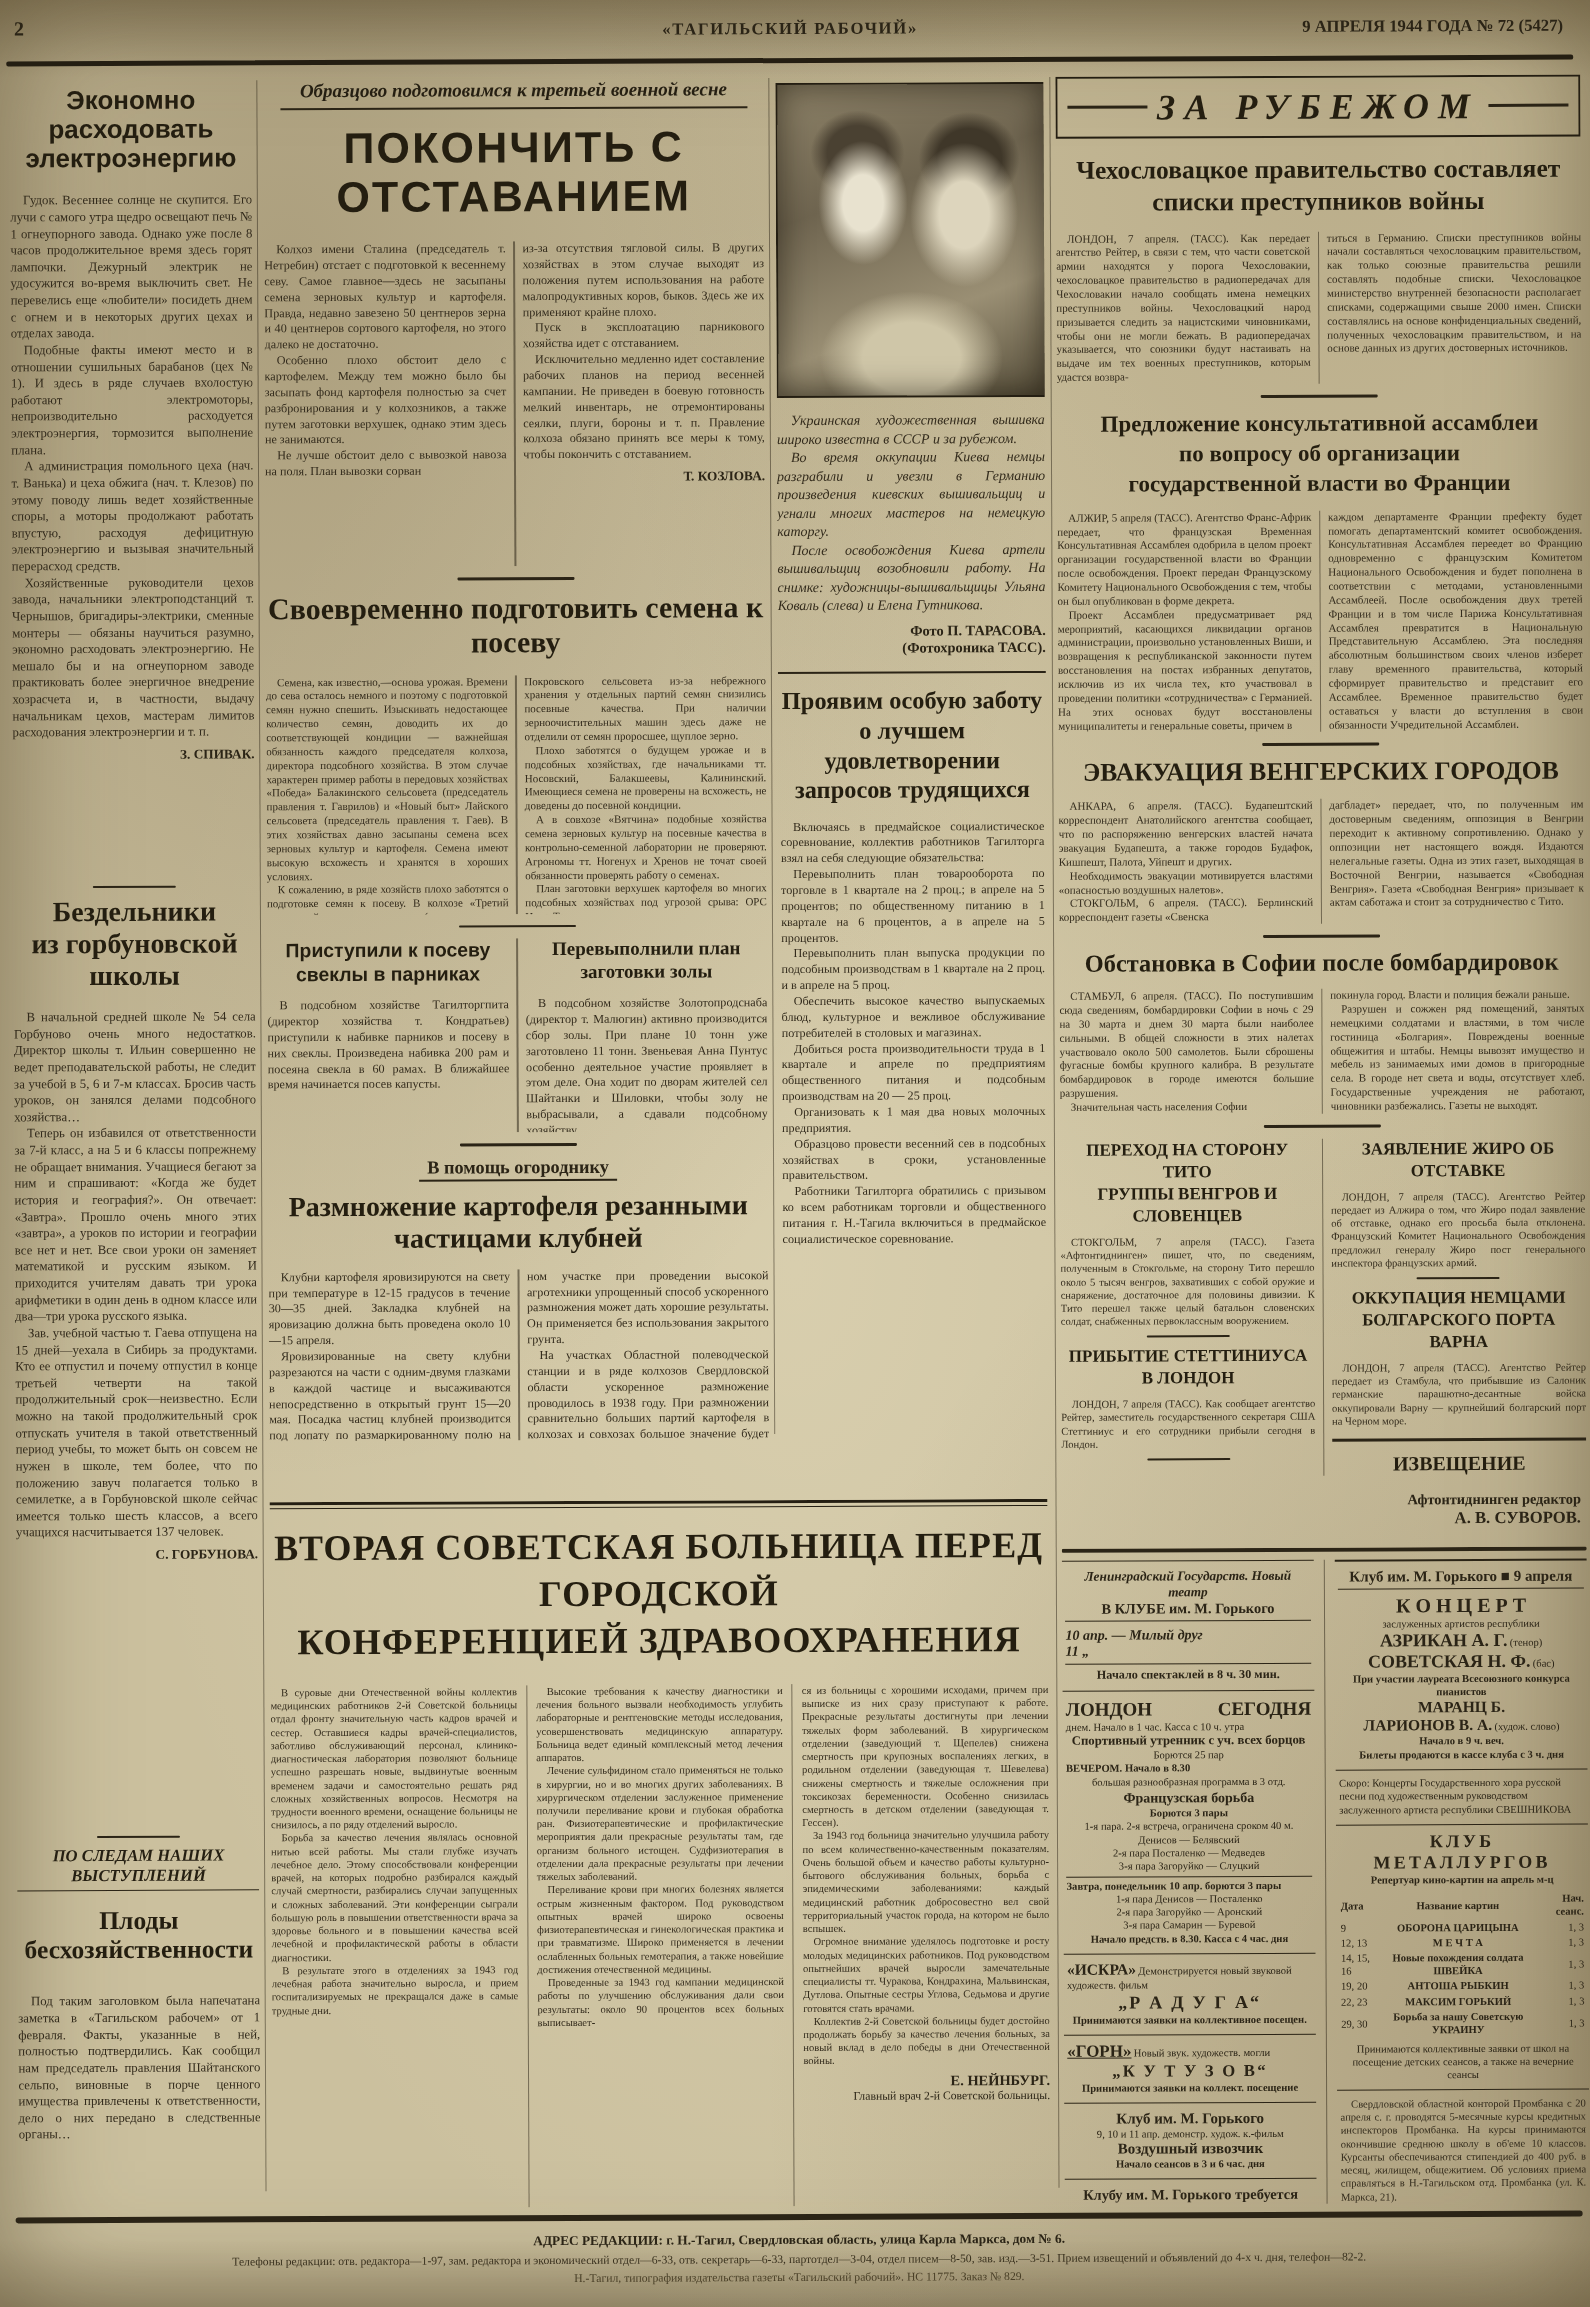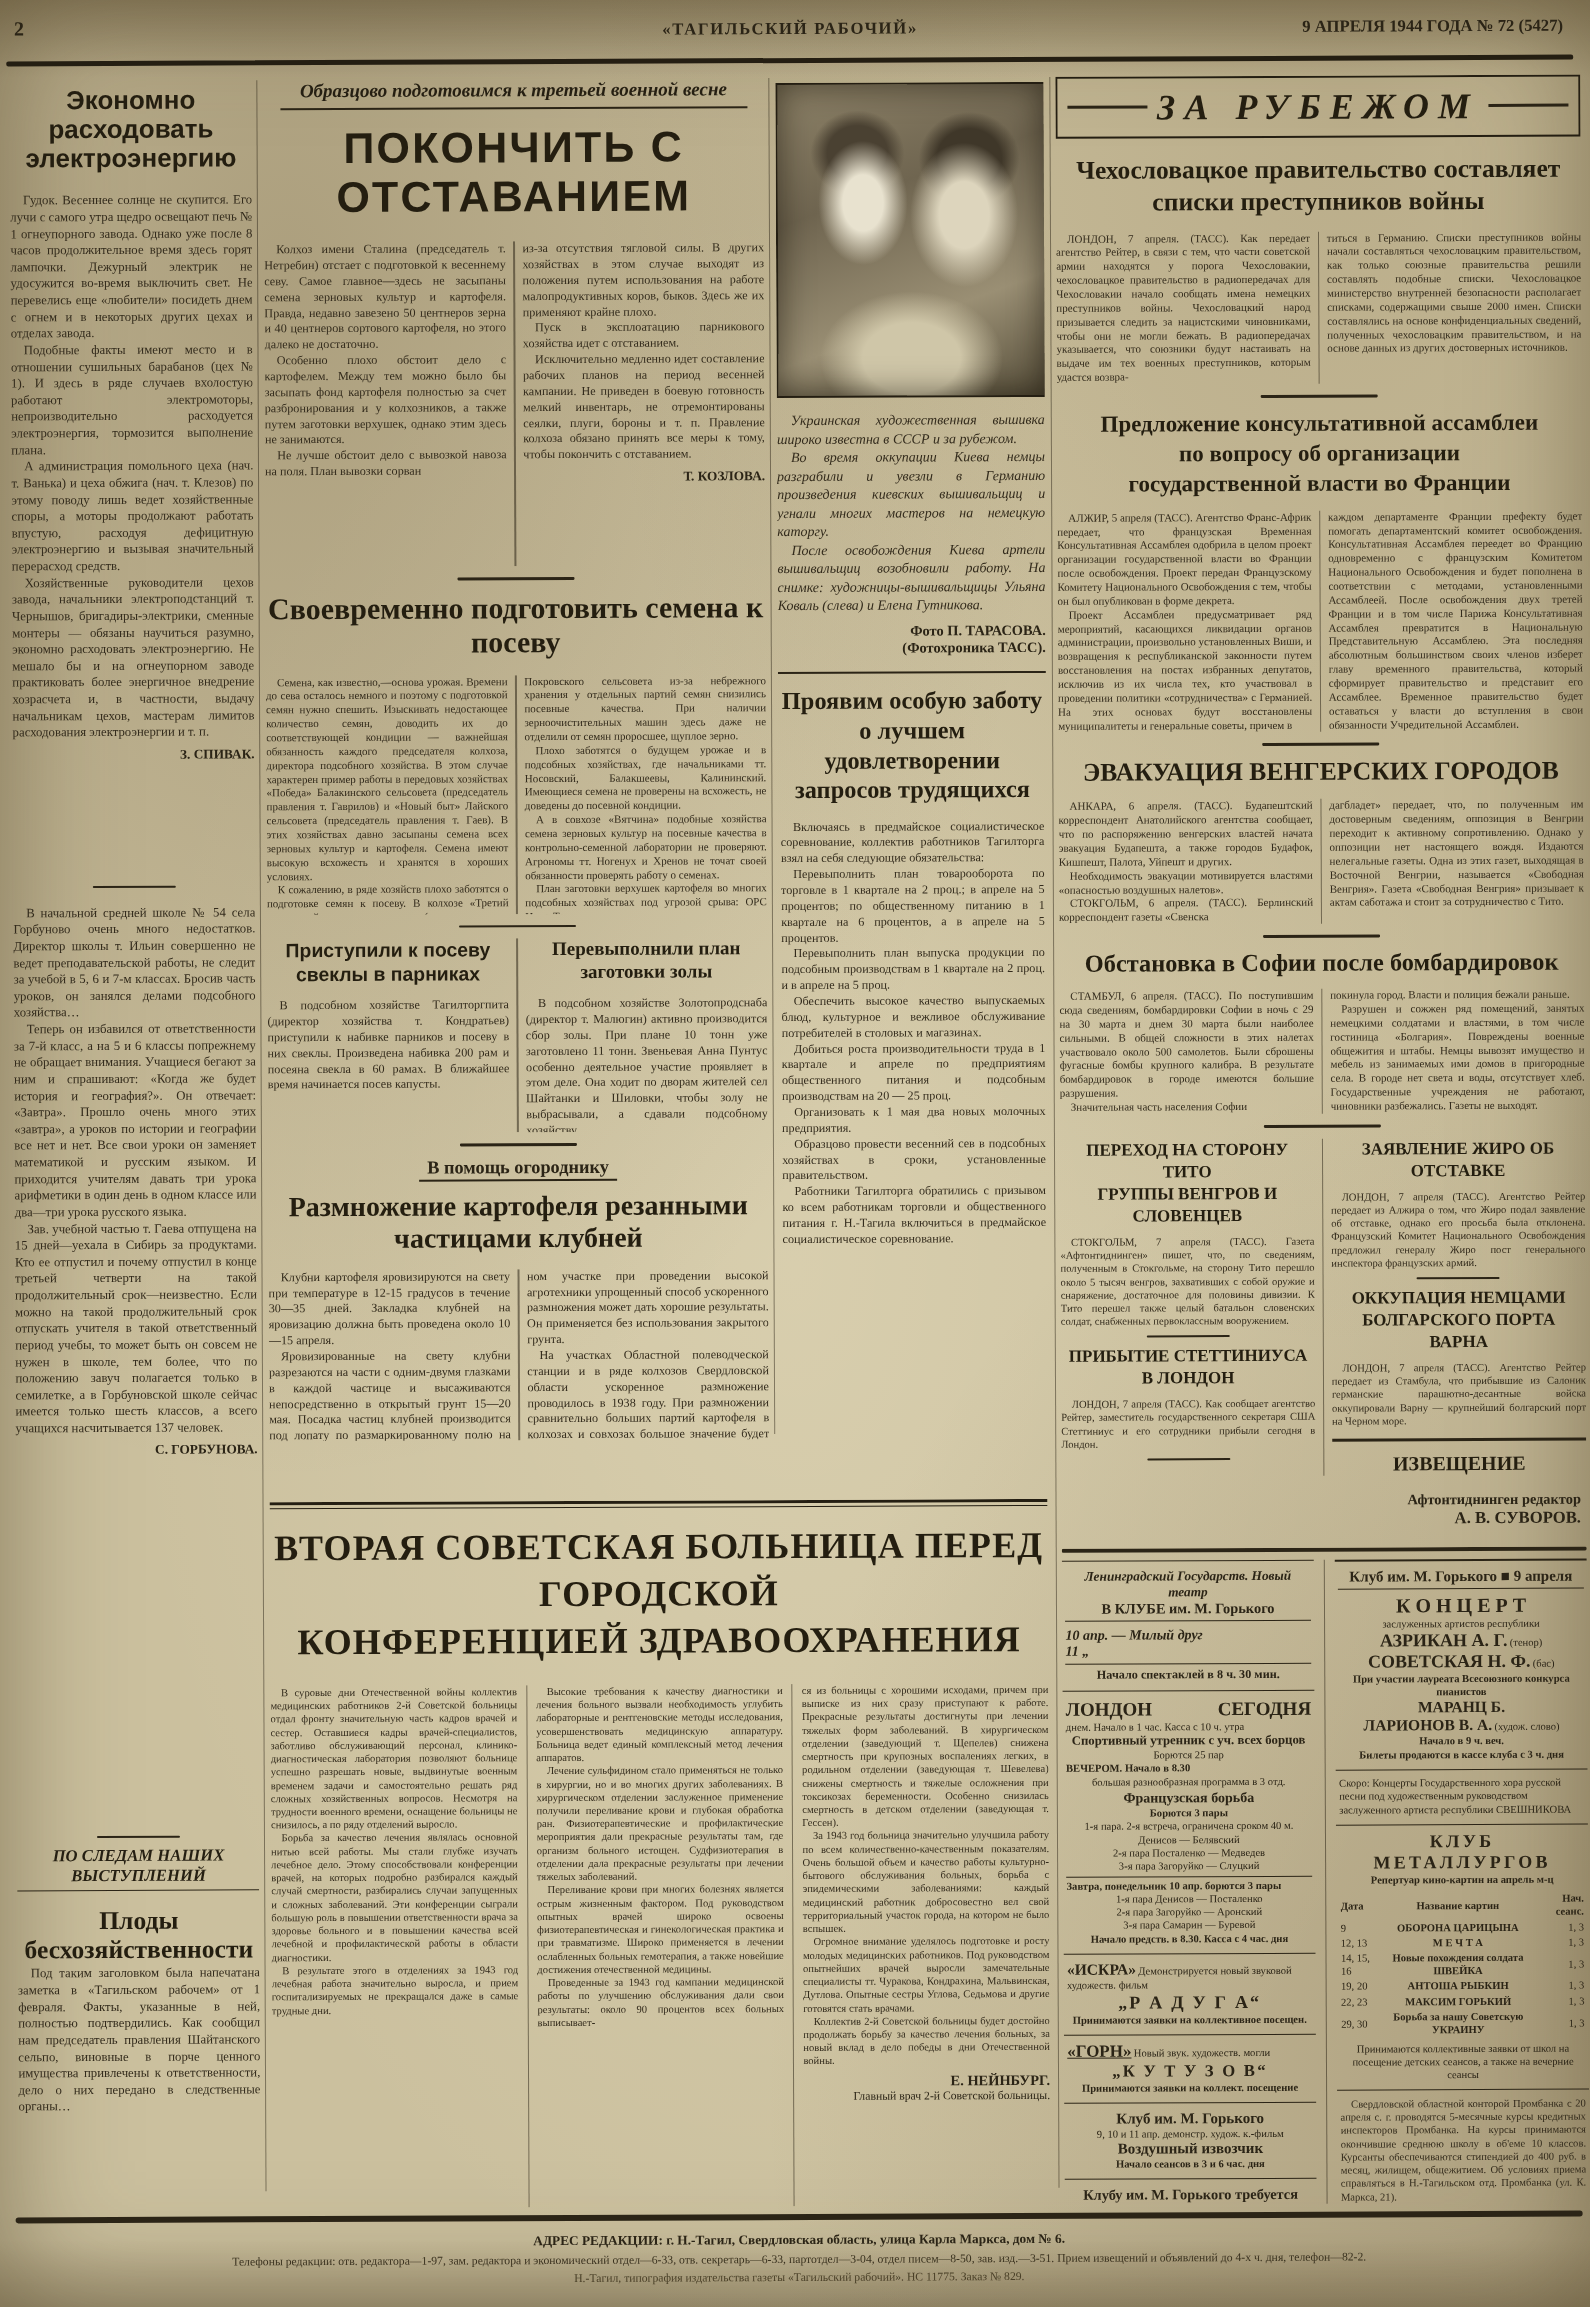--- a/index.html
+++ b/index.html
@@ -74,32 +74,34 @@
 электроэнергию</h2>
       <div class="body" style="margin-top:19px;font-size:12.8px;"> Гудок. Весеннее солнце не скупится. Его лучи с самого утра щедро освещают печь № 1 огнеупорного завода. Однако уже после 8 часов продолжительное время здесь горят лампочки. Дежурный электрик не удосужится во-время выключить свет. Не перевелись еще «любители» посидеть днем с огнем и в некоторых других цехах и отделах завода.
  Подобные факты имеют место и в отношении сушильных барабанов (цех № 1). И здесь в ряде случаев вхолостую работают электромоторы, непроизводительно расходуется электроэнергия, тормозится выполнение плана.
  А администрация помольного цеха (нач. т. Ванька) и цеха обжига (нач. т. Клезов) по этому поводу лишь ведет хозяйственные споры, а моторы продолжают работать впустую, расходуя дефицитную электроэнергию и вызывая значительный перерасход средств.
  Хозяйственные руководители цехов завода, начальники электроподстанций т. Чернышов, бригадиры-электрики, сменные монтеры — обязаны научиться разумно, экономно расходовать электроэнергию. Не мешало бы и на огнеупорном заводе практиковать более энергичное внедрение хозрасчета и, в частности, выдачу начальникам цехов, мастерам лимитов расходования электроэнергии и т. п.</div>
       <div class="byline">З. СПИВАК.</div>
     </div>
 
     <div style="position:absolute;top:792px;width:242px;height:939px;overflow:hidden;">
       <div class="sep sm"></div>
+      <h2 class="ctr" style="font-size:28px;line-height:1.15;white-space:pre-line;">Бездельники
+из горбуновской школы</h2>
       <div class="body" style="margin-top:16.7px;font-size:12.8px;"> В начальной средней школе № 54 села Горбуново очень много недостатков. Директор школы т. Ильин совершенно не ведет преподавательской работы, не следит за учебой в 5, 6 и 7-м классах. Бросив часть уроков, он занялся делами подсобного хозяйства…
  Теперь он избавился от ответственности за 7-й класс, а на 5 и 6 классы попрежнему не обращает внимания. Учащиеся бегают за ним и спрашивают: «Когда же будет история и география?». Он отвечает: «Завтра». Прошло очень много этих «завтра», а уроков по истории и географии все нет и нет. Все свои уроки он заменяет математикой и русским языком. И приходится учителям давать три урока арифметики в один день в одном классе или два—три урока русского языка.
  Зав. учебной частью т. Гаева отпущена на 15 дней—уехала в Сибирь за продуктами. Кто ее отпустил и почему отпустил в конце третьей четверти на такой продолжительный срок—неизвестно. Если можно на такой продолжительный срок отпускать учителя в такой ответственный период учебы, то может быть он совсем не нужен в школе, тем более, что по положению завуч полагается только в семилетке, а в Горбуновской школе сейчас имеется только шесть классов, а всего учащихся насчитывается 137 человек.</div>
       <div class="byline">С. ГОРБУНОВА.</div>
     </div>
 
     <div style="position:absolute;top:1742px;width:242px;height:378px;overflow:hidden;">
       <div class="sep sm"></div>
       <div class="kicker it" style="font-size:16.7px;border-bottom:1.7px solid #2b2416;padding-bottom:4.4px;">ПО СЛЕДАМ НАШИХ ВЫСТУПЛЕНИЙ</div>
       <h2 class="ctr" style="font-size:25.6px;line-height:1.15;margin-top:14.4px;white-space:pre-line;">Плоды
 бесхозяйственности</h2>
-      <div class="body" style="margin-top:1px;font-size:12.8px;"> Под таким заголовком была напечатана заметка в «Тагильском рабочем» от 1 февраля. Факты, указанные в ней, полностью подтвердились. Как сообщил нам председатель правления Шайтанского сельпо, виновные в порче ценного имущества привлечены к ответственности, дело о них передано в следственные органы…</div>
+      <div class="body" style="margin-top:29px;font-size:12.8px;"> Под таким заголовком была напечатана заметка в «Тагильском рабочем» от 1 февраля. Факты, указанные в ней, полностью подтвердились. Как сообщил нам председатель правления Шайтанского сельпо, виновные в порче ценного имущества привлечены к ответственности, дело о них передано в следственные органы…</div>
     </div>
   </div>
 
   <div style="position:absolute;left:268px;top:78px;width:500px;height:1361px;overflow:hidden;">
     <div class="kicker" style="font-size:19px;">Образцово подготовимся к третьей военной весне</div>
     <div class="rule" style="width:467px;margin:5.6px auto 0;"></div>
     <h1 class="head-sans ctr" style="font-size:43px;letter-spacing:2.2px;margin-top:14.4px;">ПОКОНЧИТЬ С ОТСТАВАНИЕМ</h1>
 
     <div class="cols2" style="margin-top:20px;height:325px;overflow:hidden;">
       <div class="col body"> Колхоз имени Сталина (председатель т. Нетребин) отстает с подготовкой к весеннему севу. Самое главное—здесь не засыпаны семена зерновых культур и картофеля. Правда, недавно завезено 50 центнеров зерна и 40 центнеров сортового картофеля, но этого далеко не достаточно.

